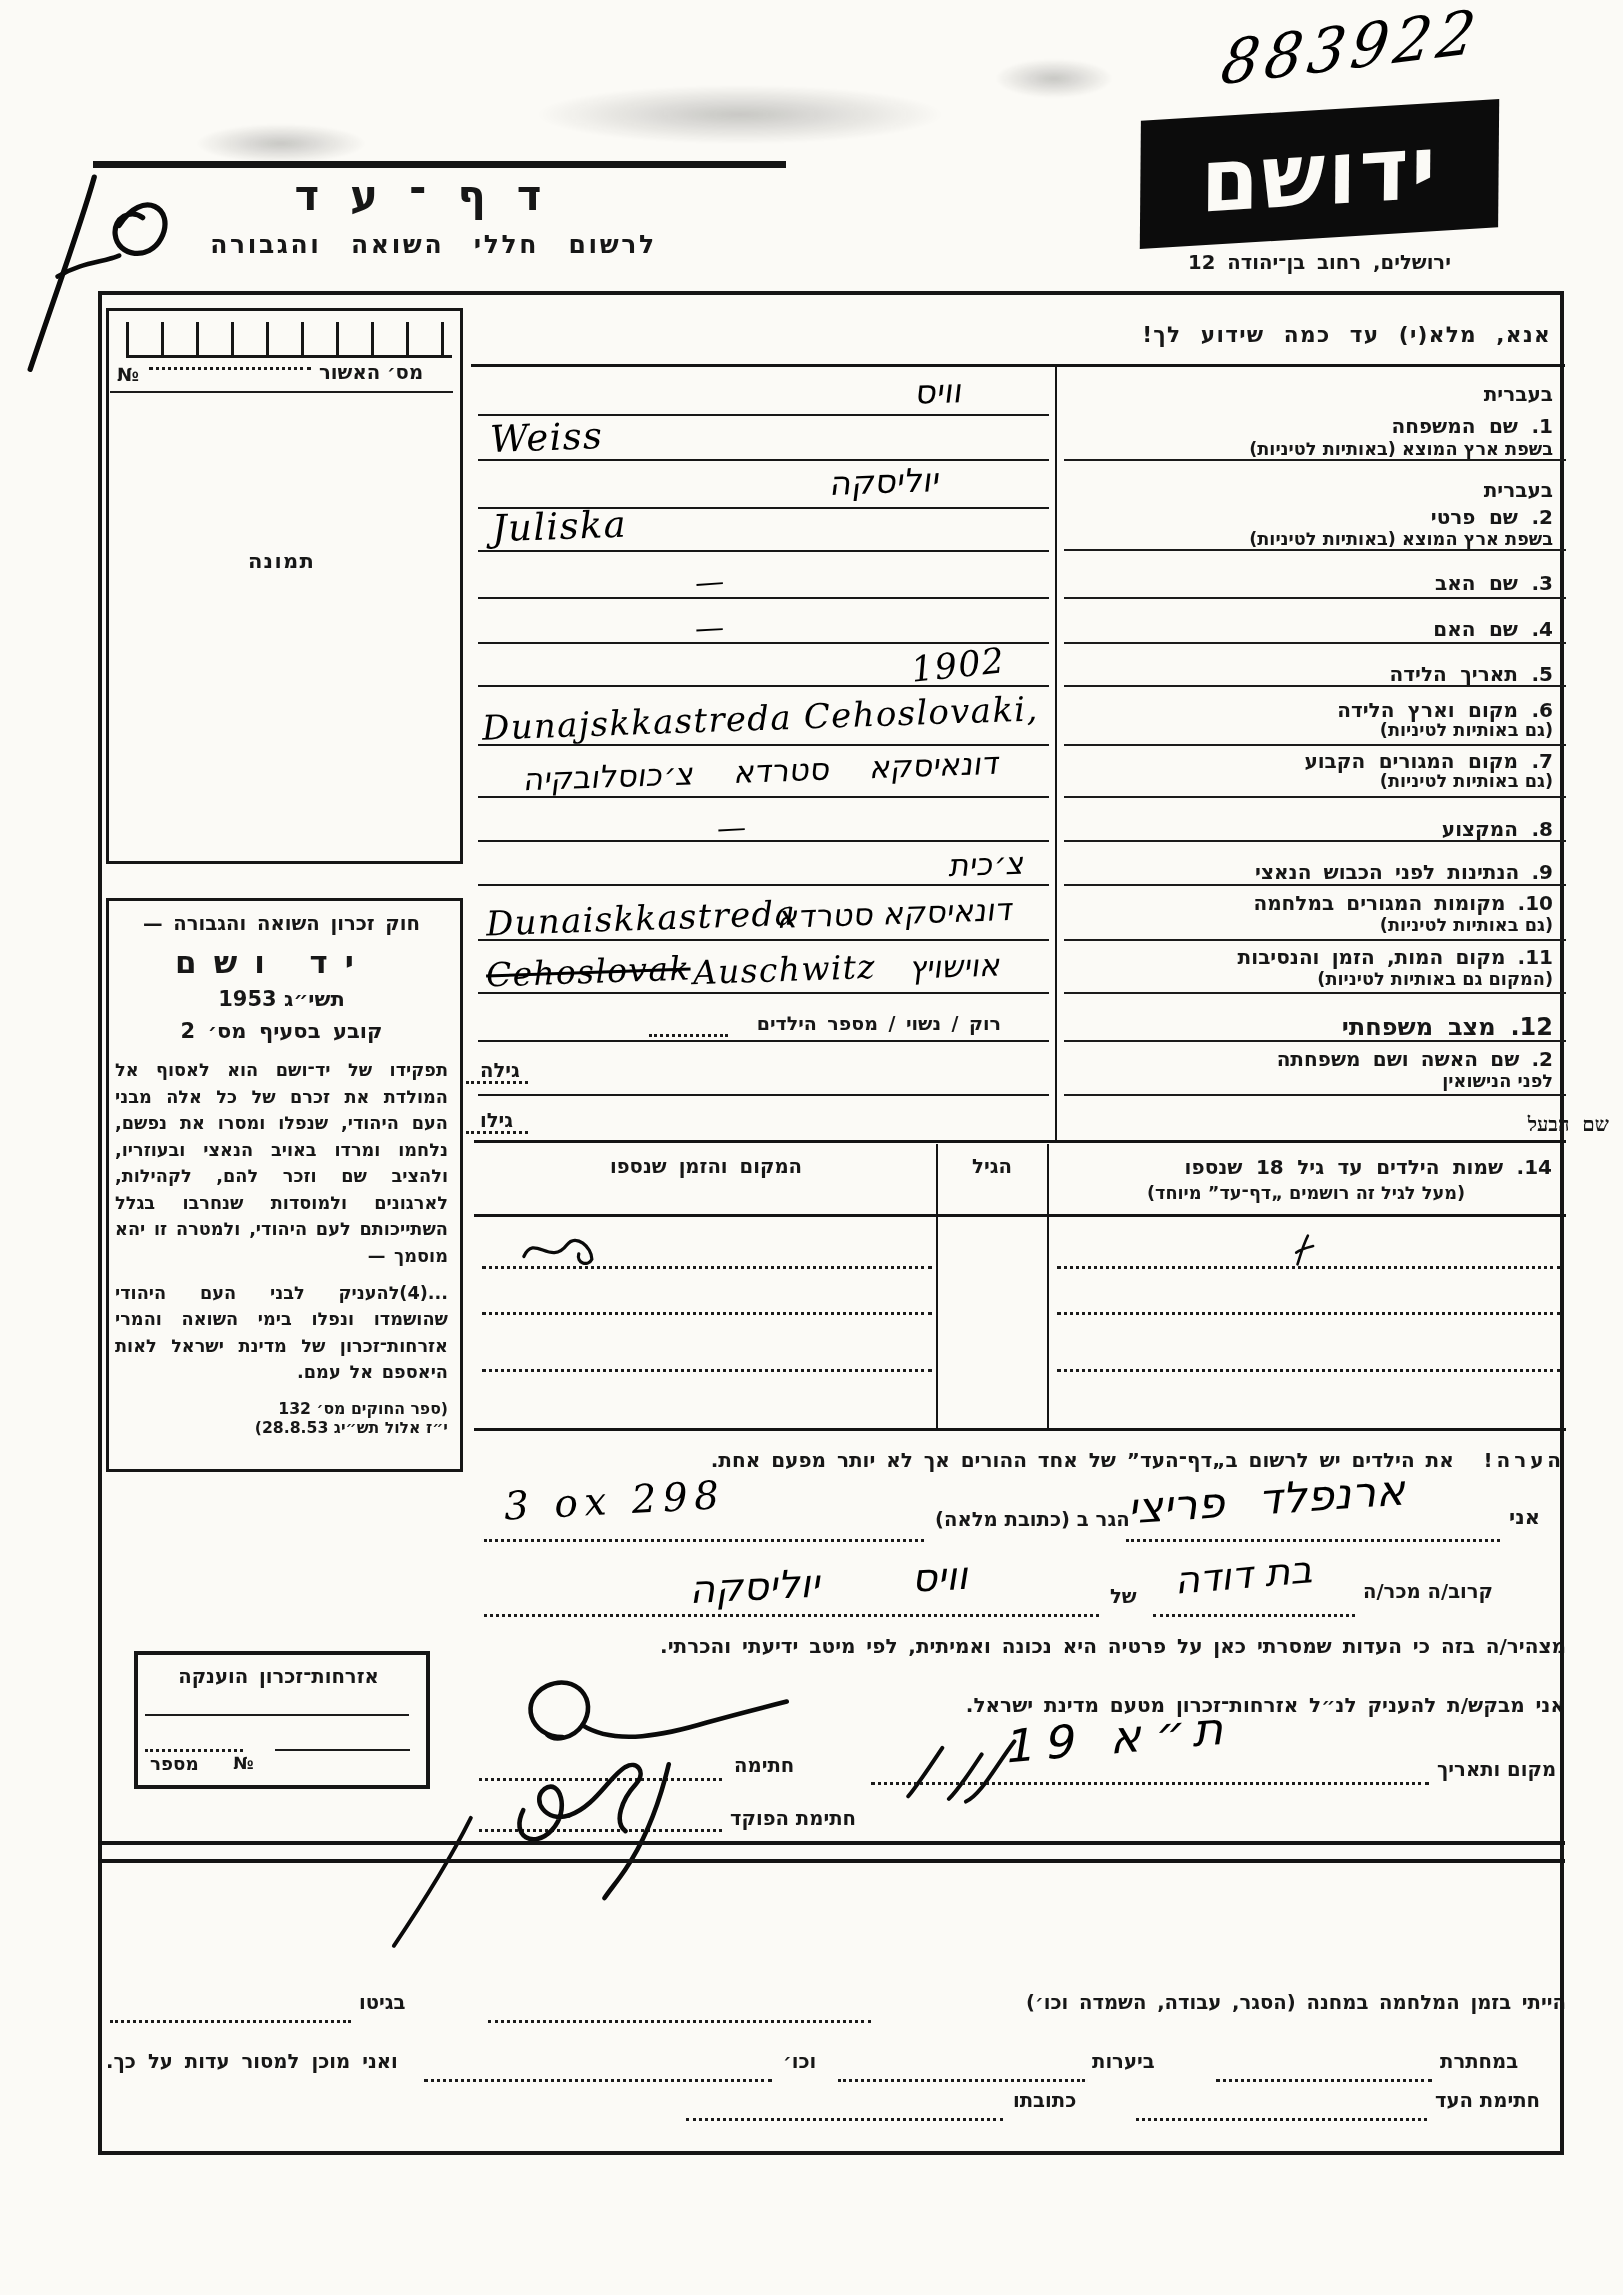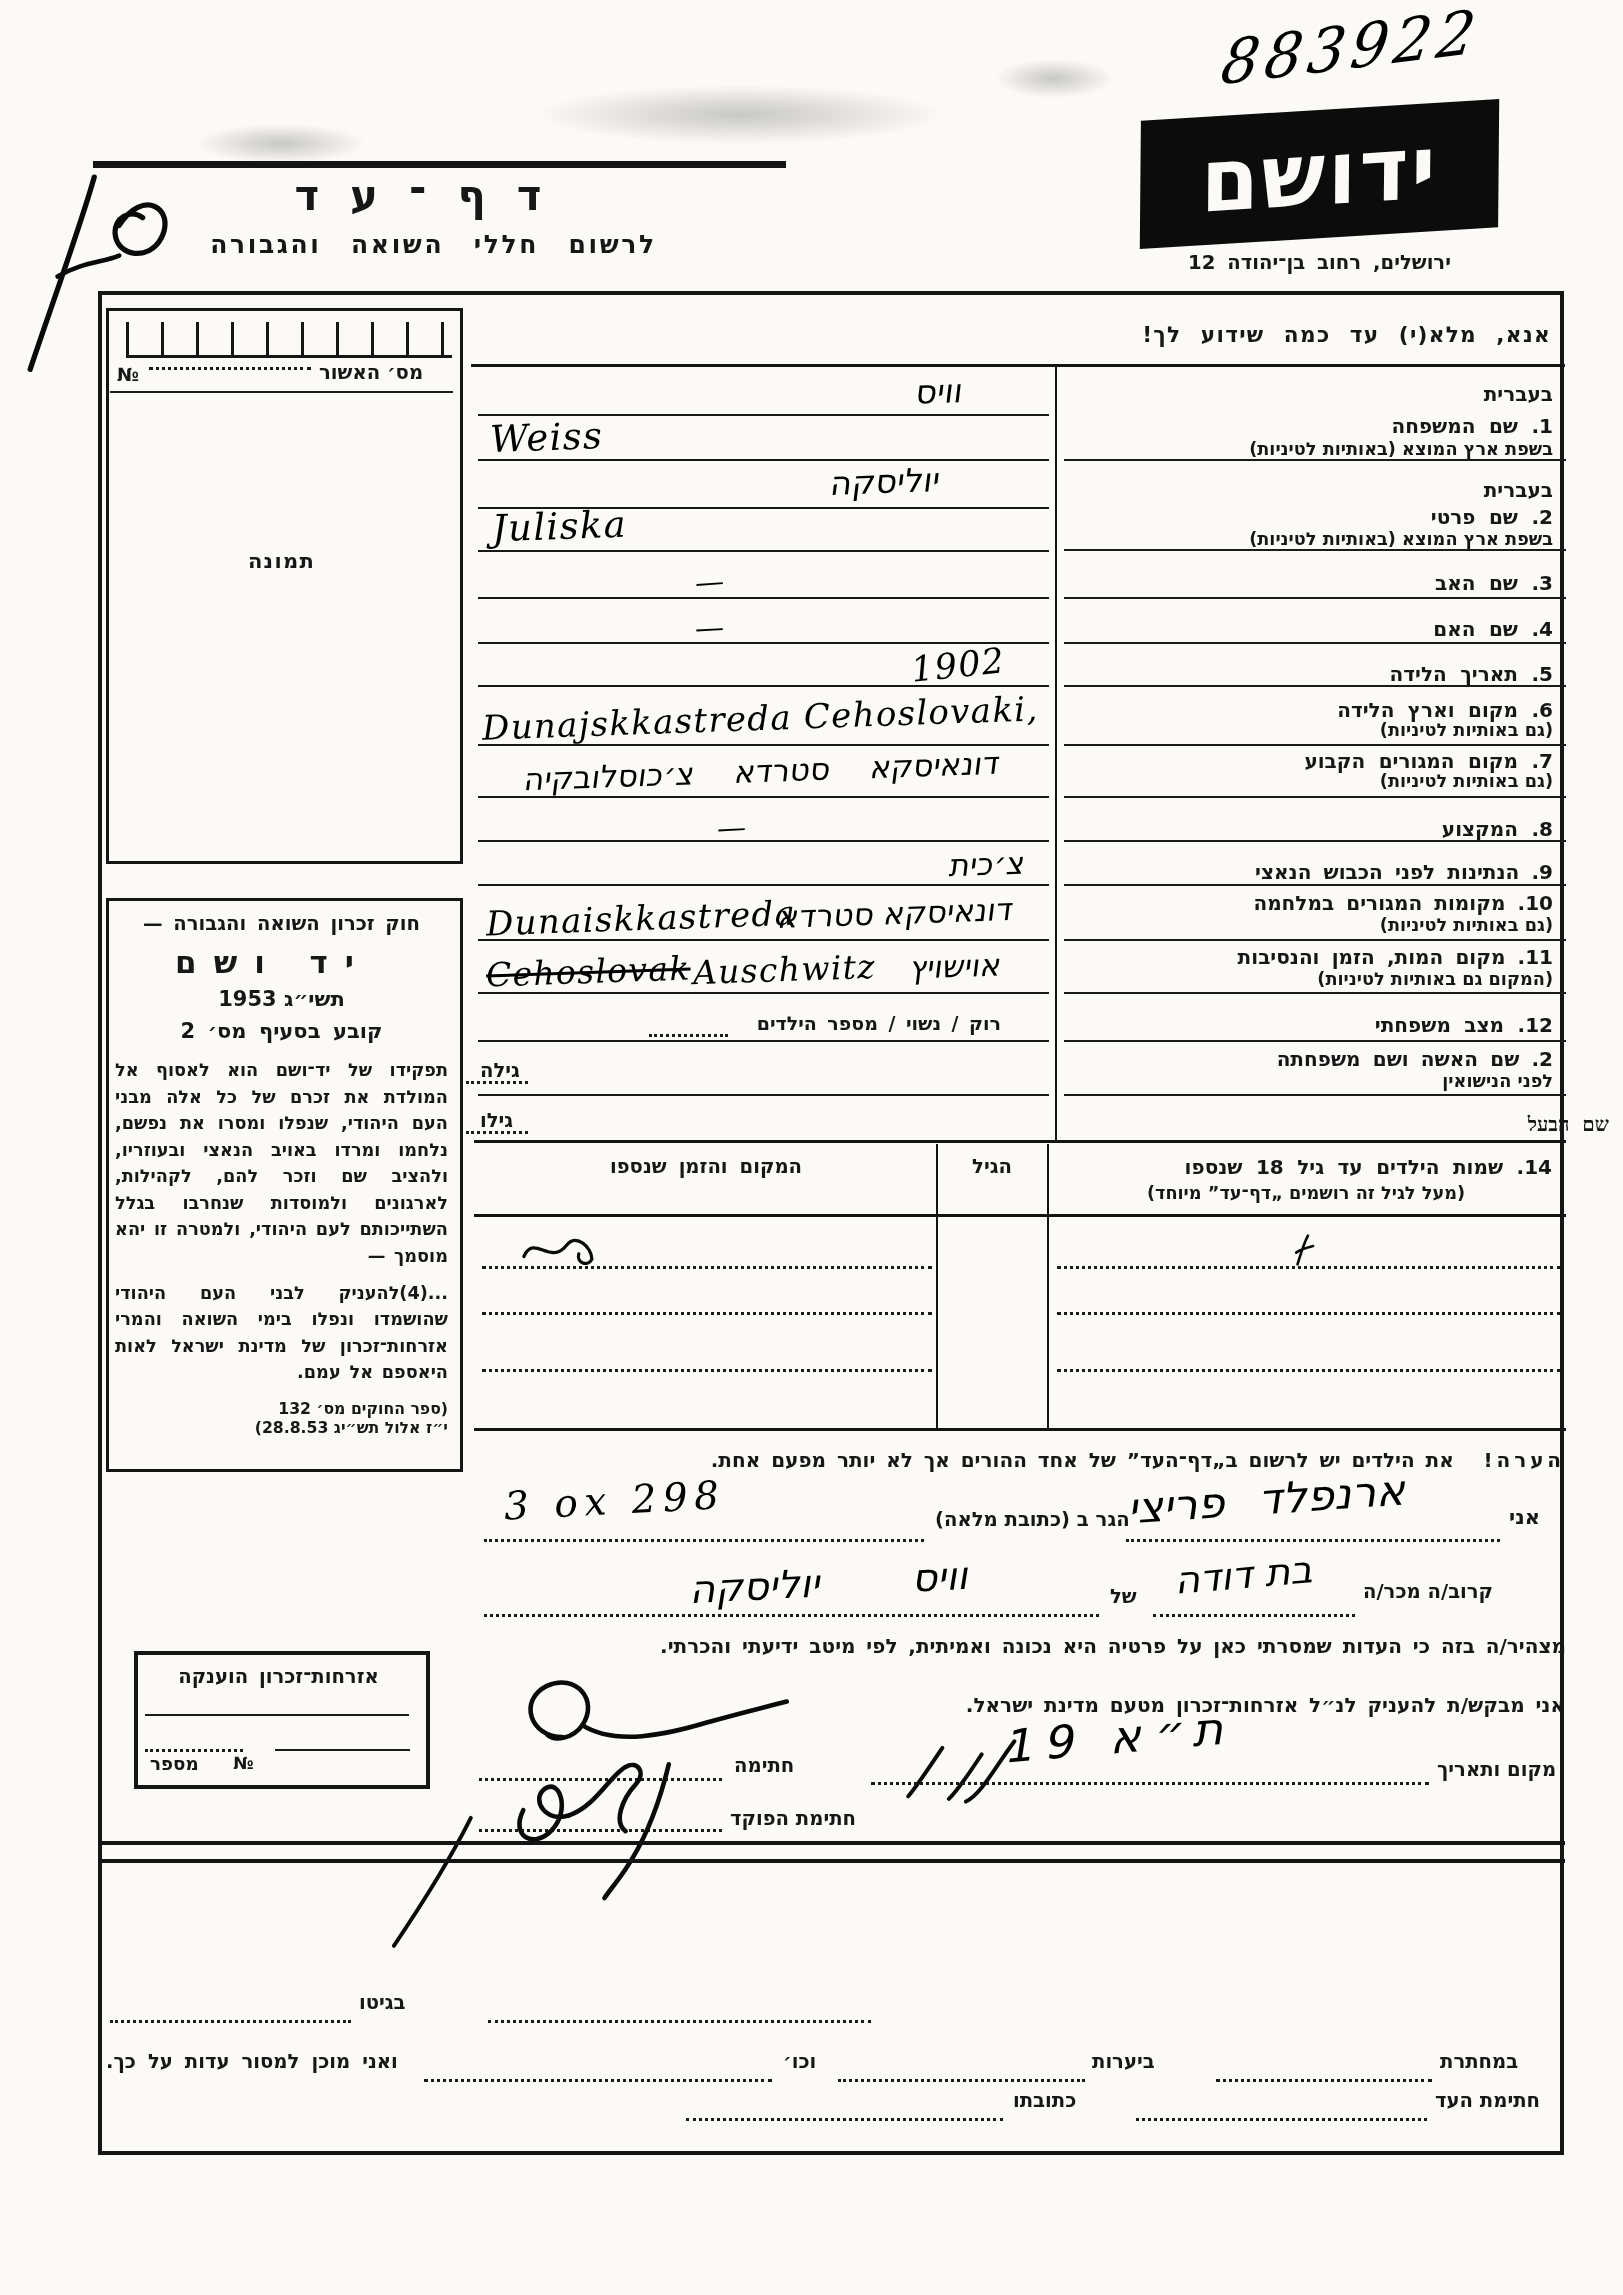--- a/index.html
+++ b/index.html
@@ -105,21 +105,21 @@
   <div class="abs sep" style="left:1064px;top:884px;width:502px;"></div>
 
   <div class="abs heb b rt" style="left:1067px;top:891px;width:486px;font-size:20px;word-spacing:5.2px;">10. מקומות המגורים במלחמה</div>
   <div class="abs heb b rt" style="left:1067px;top:915px;width:486px;font-size:17.7px;">(גם באותיות לטיניות)</div>
   <div class="abs sep" style="left:1064px;top:939px;width:502px;"></div>
 
   <div class="abs heb b rt" style="left:1067px;top:945px;width:486px;font-size:20px;word-spacing:5.2px;">11. מקום המות, הזמן והנסיבות</div>
   <div class="abs heb b rt" style="left:1067px;top:969px;width:486px;font-size:17.7px;">(המקום גם באותיות לטיניות)</div>
   <div class="abs sep" style="left:1064px;top:992px;width:502px;"></div>
 
-  <div class="abs heb b rt" style="left:1067px;top:1013px;width:486px;font-size:20px;word-spacing:6.5px;">12. מצב משפחתי</div>
+  <div class="abs heb b rt" style="left:1067px;top:1013px;width:486px;font-size:24px;word-spacing:6.5px;">12. מצב משפחתי</div>
   <div class="abs sep" style="left:1064px;top:1040px;width:502px;"></div>
 
   <div class="abs heb b rt" style="left:1067px;top:1047px;width:486px;font-size:20px;word-spacing:5.2px;">2. שם האשה ושם משפחתה</div>
   <div class="abs heb b rt" style="left:1067px;top:1071px;width:486px;font-size:17.7px;">לפני הנישואין</div>
   <div class="abs sep" style="left:1064px;top:1094px;width:502px;"></div>
 
   <div class="abs heb b rt" style="left:1123px;top:1113px;width:486px;font-size:20px;word-spacing:7.9px;font-family:Liberation Serif, serif;">שם הבעל</div>
 
   <div class="abs uline" style="left:478px;top:414px;width:571px;"></div>
   <div class="abs uline" style="left:478px;top:459px;width:571px;"></div>
@@ -251,20 +251,21 @@
     <div class="b" style="font-size:17.7px;line-height:1.5;text-align:justify;margin-top:14.4px;word-spacing:2.6px;">תפקידו של יד־ושם הוא לאסוף אל המולדת את זכרם של כל אלה מבני העם היהודי, שנפלו ומסרו את נפשם, נלחמו ומרדו באויב הנאצי ובעוזריו, ולהציב שם וזכר להם, לקהילות, לארגונים ולמוסדות שנחרבו בגלל השתייכותם לעם היהודי, ולמטרה זו יהא מוסמך —</div>
     <div class="b" style="font-size:17.7px;line-height:1.5;text-align:justify;margin-top:10.5px;word-spacing:2.6px;">‏...(4)להעניק לבני העם היהודי שהושמדו ונפלו בימי השואה והמרי אזרחות־זכרון של מדינת ישראל לאות היאספם אל עמם.</div>
     <div class="b rt" style="font-size:15.7px;margin-top:13px;">(ספר החוקים מס׳ 132</div>
     <div class="b rt" style="font-size:15.7px;">י״ז אלול תש״יג 28.8.53)</div>
   </div>
 
   <div class="abs" style="left:98px;top:1841px;width:1467px;height:3.9px;background:#141414;"></div>
   <div class="abs" style="left:98px;top:1859px;width:1467px;height:3.9px;background:#141414;"></div>
 
 
+  <div class="abs heb b rt" style="left:877px;top:1991px;width:689px;font-size:19.6px;word-spacing:3.9px;">הייתי בזמן המלחמה במחנה (הסגר, עבודה, השמדה וכו׳)</div>
   <div class="abs dots" style="left:488px;top:2020px;width:383px;"></div>
   <div class="abs heb b" style="left:359px;top:1991px;font-size:19.6px;">בגיטו</div>
   <div class="abs dots" style="left:110px;top:2020px;width:241px;"></div>
 
   <div class="abs heb b" style="left:1440px;top:2050px;font-size:19.6px;">במחתרת</div>
   <div class="abs dots" style="left:1216px;top:2079px;width:216px;"></div>
   <div class="abs heb b" style="left:1092px;top:2050px;font-size:19.6px;">ביערות</div>
   <div class="abs dots" style="left:838px;top:2079px;width:247px;"></div>
   <div class="abs heb b" style="left:783px;top:2050px;font-size:19.6px;">וכו׳</div>
   <div class="abs dots" style="left:424px;top:2079px;width:348px;"></div>

